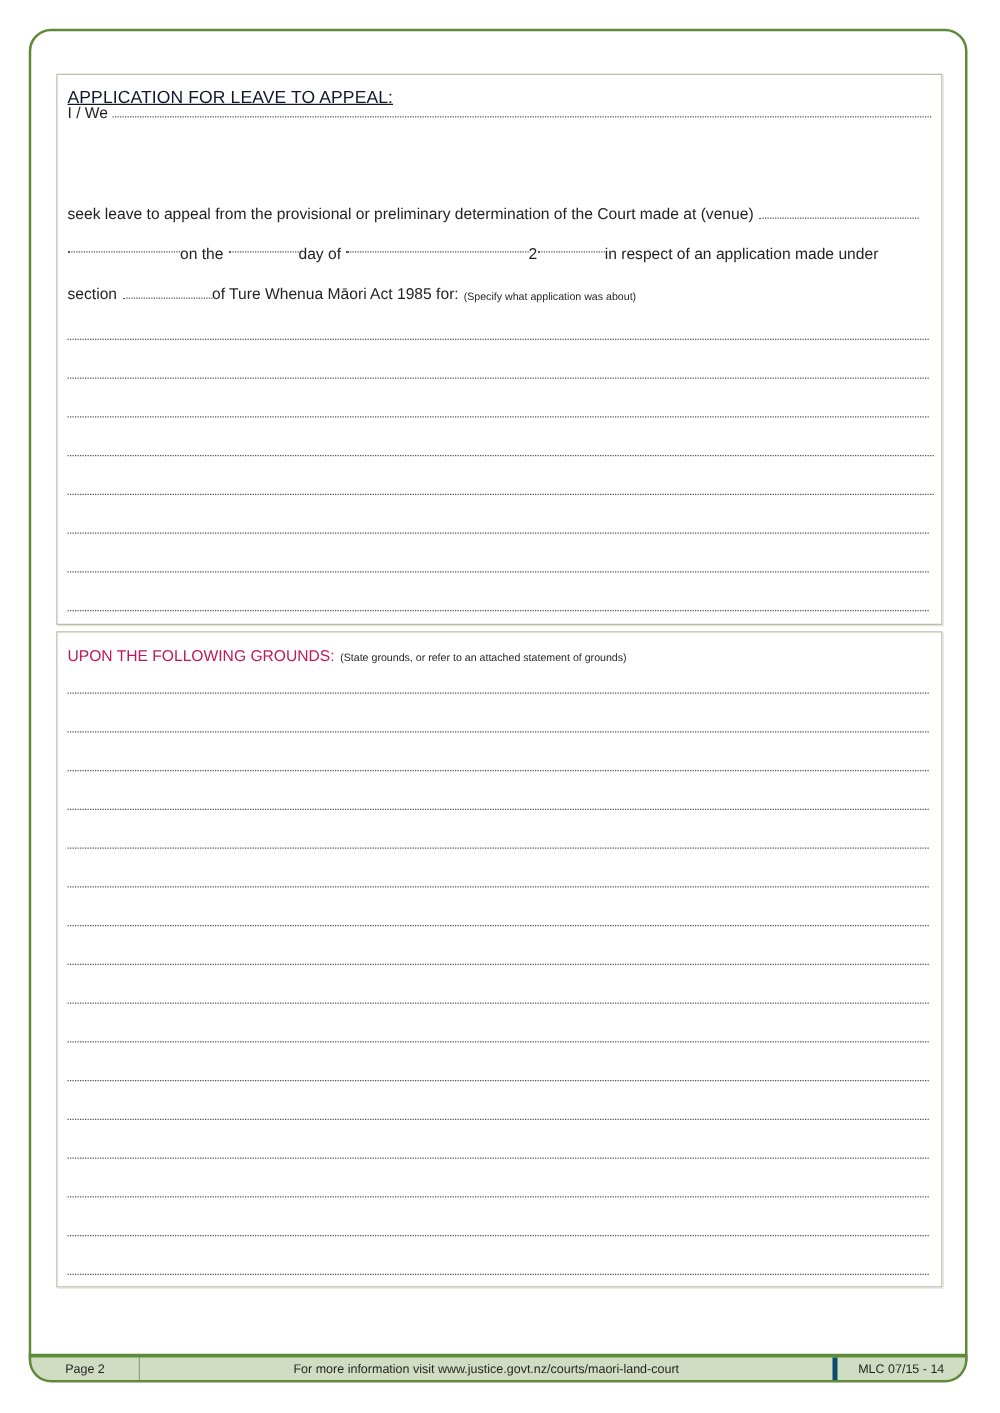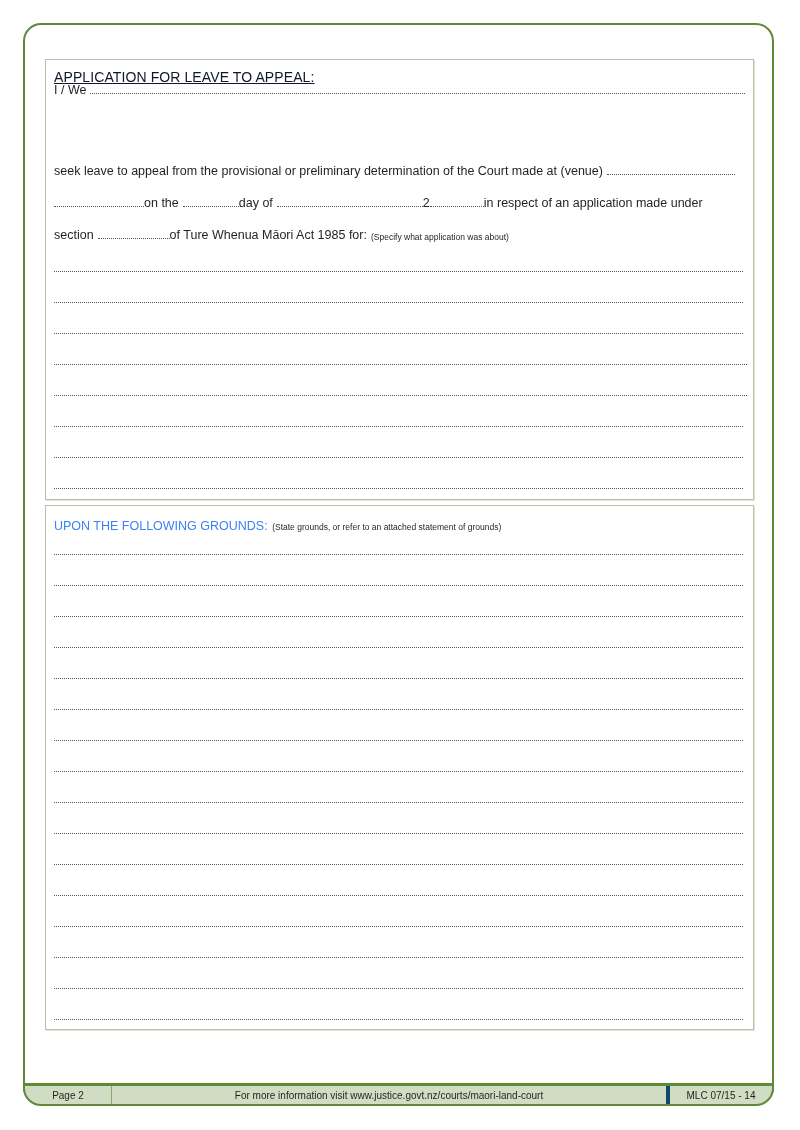--- a/index.html
+++ b/index.html
@@ -32,21 +32,21 @@
     <span>I / We</span>
     <span class="dots" style="margin-left:4px;"></span>
   </div>
 
 
   <div class="line" style="top:104px;">
     <span>seek leave to appeal from the provisional or preliminary determination of the Court made at (venue)</span>
     <span class="dots" style="margin-left:4px;margin-right:10px;"></span>
   </div>
 
-  <div class="line" style="top:136px;">
+  <div class="line" style="top:136px;align-items:center;">
     <span class="fixdots" style="width:90px;"></span>
     <span>on the</span>
     <span class="fixdots" style="width:56px;margin-left:4px;"></span>
     <span>day of</span>
     <span class="fixdots" style="width:146px;margin-left:4px;"></span>
     <span>2</span>
     <span class="fixdots" style="width:54px;"></span>
     <span>in respect of an application made under</span>
   </div>
 
@@ -62,21 +62,21 @@
   <div class="rule" style="top:273px;"></div>
   <div class="rule" style="top:304px;right:6px;"></div>
   <div class="rule" style="top:335px;right:6px;"></div>
   <div class="rule" style="top:366px;"></div>
   <div class="rule" style="top:397px;"></div>
   <div class="rule" style="top:428px;"></div>
 </div>
 
 <div class="box box2">
   <div style="position:absolute;left:8px;top:10px;white-space:nowrap;">
-    <span style="color:#3b82f6;font-size:12.5px;">UPON THE FOLLOWING GROUNDS:</span>
+    <span style="color:#be185d;font-size:12.5px;">UPON THE FOLLOWING GROUNDS:</span>
     <span class="small">(State grounds, or refer to an attached statement of grounds)</span>
   </div>
   <div class="rule" style="top:48px;"></div>
   <div class="rule" style="top:79px;"></div>
   <div class="rule" style="top:110px;"></div>
   <div class="rule" style="top:141px;"></div>
   <div class="rule" style="top:172px;"></div>
   <div class="rule" style="top:203px;"></div>
   <div class="rule" style="top:234px;"></div>
   <div class="rule" style="top:265px;"></div>

